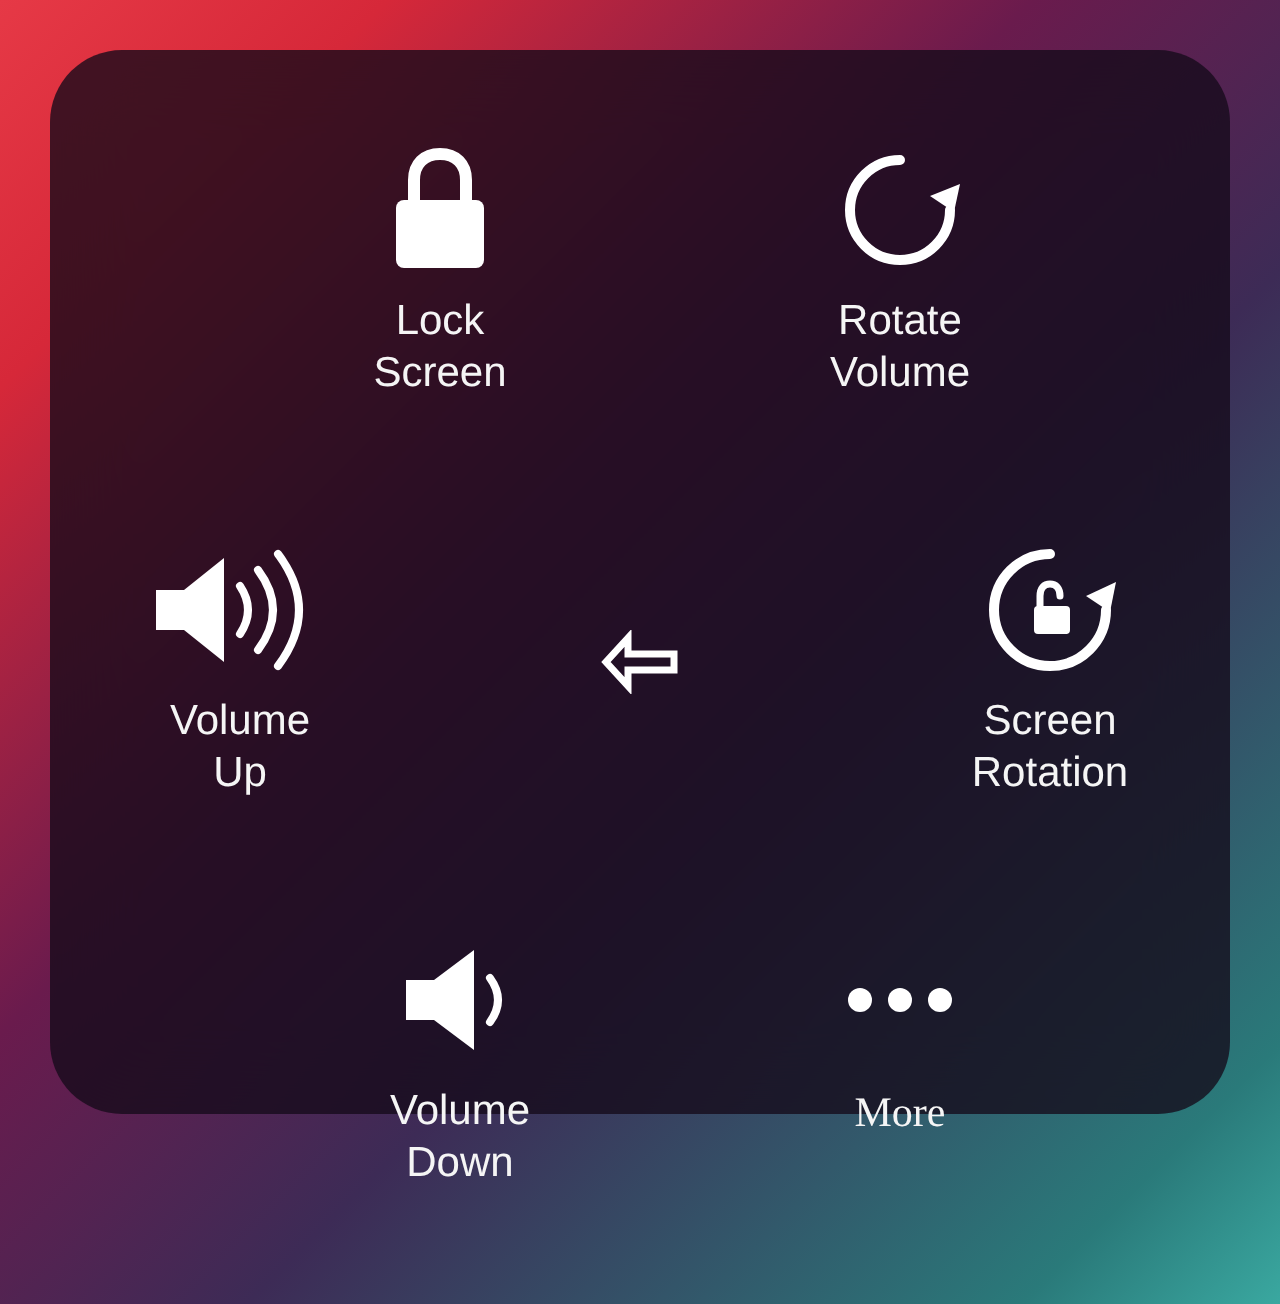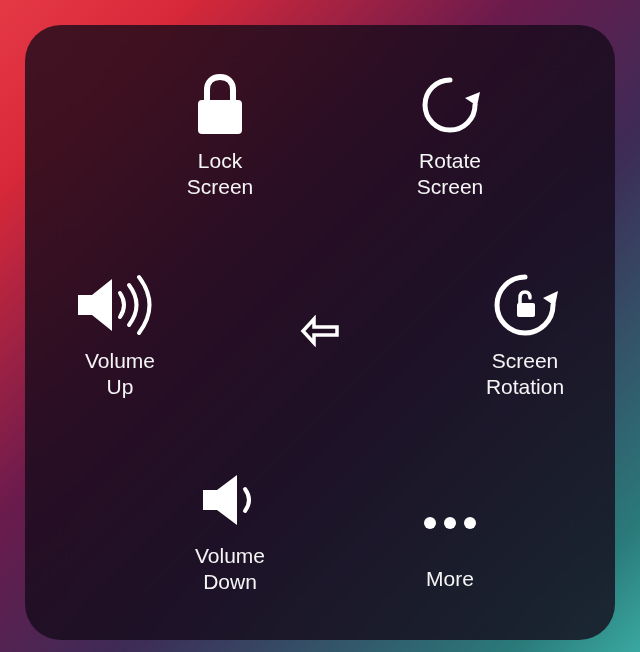--- a/index.html
+++ b/index.html
@@ -9,21 +9,21 @@
       font-family: -apple-system, BlinkMacSystemFont, "Helvetica Neue", sans-serif;
       background: linear-gradient(135deg, #e63946 0%, #d62839 15%, #6a1b4d 40%, #3d2b56 60%, #2a7a7a 90%, #3aa8a0 100%);
       position: relative;
       overflow: hidden;
     }
     .panel {
       position: absolute;
       left: 25px;
       top: 25px;
       width: 590px;
-      height: 615px;
+      height: 532px;
       border-radius: 36px;
       background: rgba(20, 10, 25, 0.78);
       backdrop-filter: blur(20px);
       -webkit-backdrop-filter: blur(20px);
     }
     .item {
       position: absolute;
       display: flex;
       flex-direction: column;
       align-items: center;
@@ -52,21 +52,21 @@
       justify-content: center;
       color: #fff;
       cursor: pointer;
     }
     
     .pos-top-left    { left: 125px; top: 45px;  width: 140px; }
     .pos-top-right   { left: 355px; top: 45px;  width: 140px; }
     .pos-mid-left    { left: 25px;  top: 245px; width: 140px; }
     .pos-mid-right   { left: 430px; top: 245px; width: 140px; }
     .pos-bot-left    { left: 135px; top: 440px; width: 140px; }
-    .pos-bot-right   { left: 355px; top: 463px; width: 140px; }
+    .pos-bot-right   { left: 355px; top: 440px; width: 140px; font-family: Liberation Serif, serif; }
     .pos-center      { left: 272px; top: 285px; width: 46px; height: 46px; }
   </style>
 </head>
 <body>
 
 <div class="panel">
 
   <div class="item pos-top-left">
     <div class="icon">
       <svg width="56" height="66" viewBox="0 0 56 66" fill="none">
@@ -79,21 +79,21 @@
   </div>
 
   <div class="item pos-top-right">
     <div class="icon">
       <svg width="70" height="70" viewBox="0 0 70 70" fill="none">
         <path d="M35 10 A25 25 0 1 0 60 35" stroke="white" stroke-width="5" fill="none" stroke-linecap="round"></path>
         <path d="M50 28 L62 36 L65 22 Z" fill="white"></path>
       </svg>
     </div>
     <div class="label">Rotate
-Screen</div>
+Volume</div>
   </div>
 
   <div class="item pos-mid-left">
     <div class="icon">
       <svg width="92" height="68" viewBox="0 0 92 68" fill="none">
         <path d="M4 24 H18 L38 8 V60 L18 44 H4 Z" fill="white"></path>
         <path d="M46 22 Q54 34 46 46" stroke="white" stroke-width="4" fill="none" stroke-linecap="round"></path>
         <path d="M55 14 Q70 34 55 54" stroke="white" stroke-width="4" fill="none" stroke-linecap="round"></path>
         <path d="M65 6 Q86 34 65 62" stroke="white" stroke-width="4" fill="none" stroke-linecap="round"></path>
       </svg>

